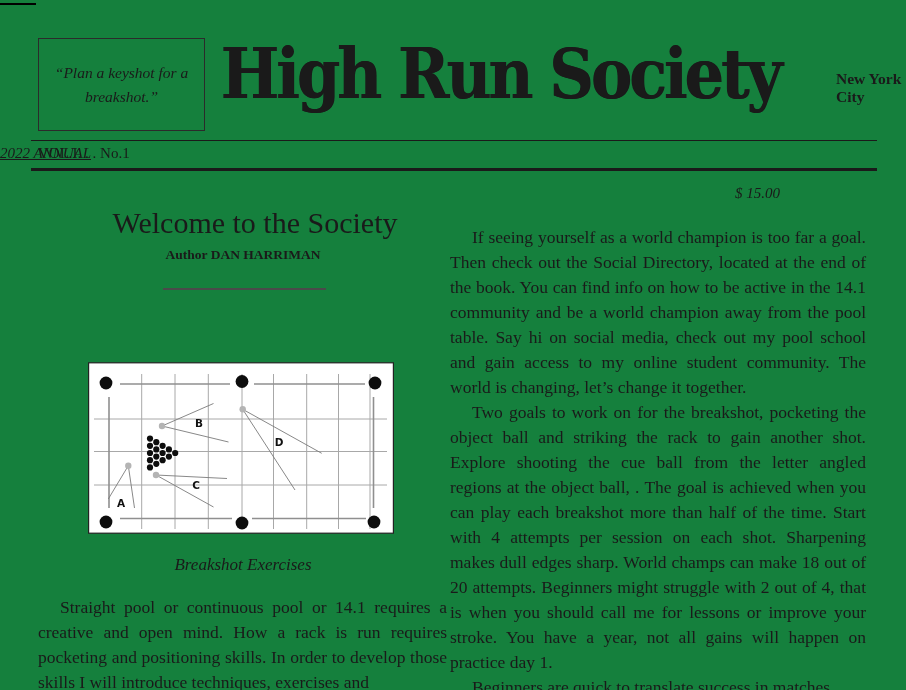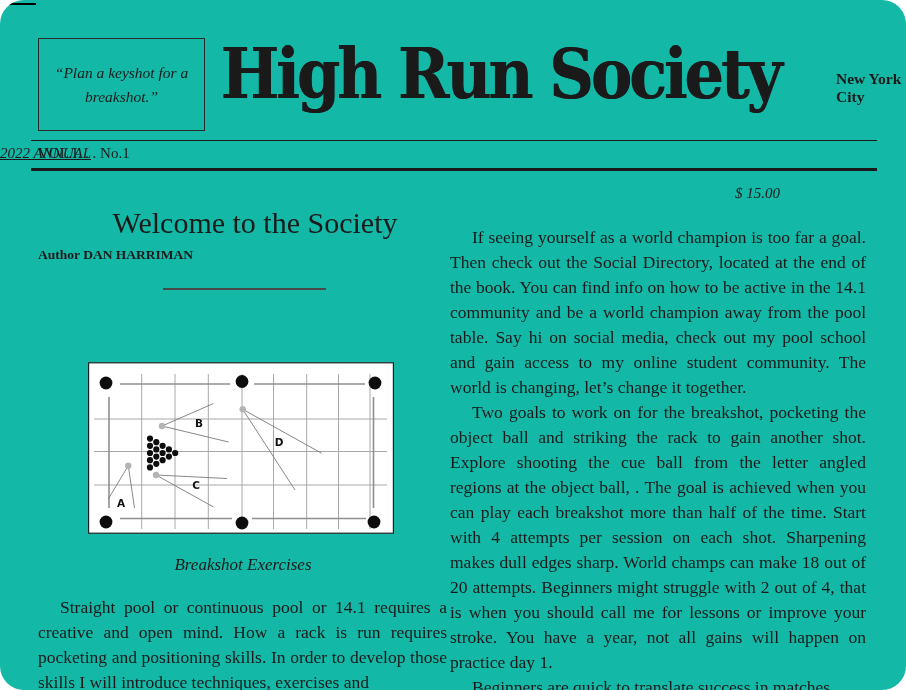--- a/index.html
+++ b/index.html
@@ -1,18 +1,18 @@
 <!DOCTYPE html>
 <html><head>
 <meta charset="utf-8">
 <style>
   html,body{margin:0;padding:0;background:#ffffff;}
   .page{
-    position:relative;width:906px;height:690px;background:#14b8a6;
-    overflow:hidden;color:#1a1a1a;font-family:"Liberation Serif",serif;border-radius:24px;
+    position:relative;width:906px;height:690px;background:#15803d;
+    overflow:hidden;color:#1a1a1a;font-family:"Liberation Serif",serif;
   }
   .abs{position:absolute;}
   
   .top-dash{left:0;top:3px;width:36px;height:1.5px;background:#000;}
   
   .quote-box{
     left:38px;top:38px;width:167px;height:93px;border:1.5px solid #2b2b2b;
     display:flex;align-items:center;justify-content:center;text-align:center;
     box-sizing:border-box;padding:0 12px;
   }
@@ -27,21 +27,21 @@
   .rule{left:31px;width:846px;background:#1a1a1a;}
   .rule-thin{top:140px;height:1px;}
   .rule-thick{top:168px;height:2.5px;}
   .folio{left:0;top:143px;width:809px;height:22px;font-size:15px;}
   .folio .vol{position:absolute;left:38px;top:2px;}
   .folio .edition{position:absolute;left:0;right:0;top:2px;text-align:left;font-style:italic;text-decoration:underline;}
   .folio .price{position:absolute;right:29px;top:2px;font-style:italic;margin-top:40px;}
   
   .headline{left:38px;top:194px;width:410px;margin:12px;text-align:center;
     font-size:30px;font-weight:normal;line-height:1.1;}
-  .byline{left:38px;top:247px;width:410px;font-weight:bold;font-size:13.5px;}
+  .byline{left:38px;top:247px;width:410px;text-align:center;font-weight:bold;font-size:13.5px;}
   .divider{left:163px;top:288px;width:163px;height:2px;background:#4a4a4a;}
   .figure{left:88px;top:362px;width:306px;height:172px;}
   .figcaption{left:38px;top:555px;width:410px;text-align:center;font-style:italic;font-size:17px;}
   .body-text{font-size:17.5px;line-height:25px;text-align:justify;margin:0;}
   .body-text.indent{text-indent:22px;}
   .left-par{left:38px;top:595px;width:409px;}
   
   .right-col{left:450px;top:195px;width:416px;margin-top:30px;}
   svg text{font-family:"DejaVu Sans",sans-serif;font-weight:bold;font-size:10.5px;fill:#111;}
 </style>

